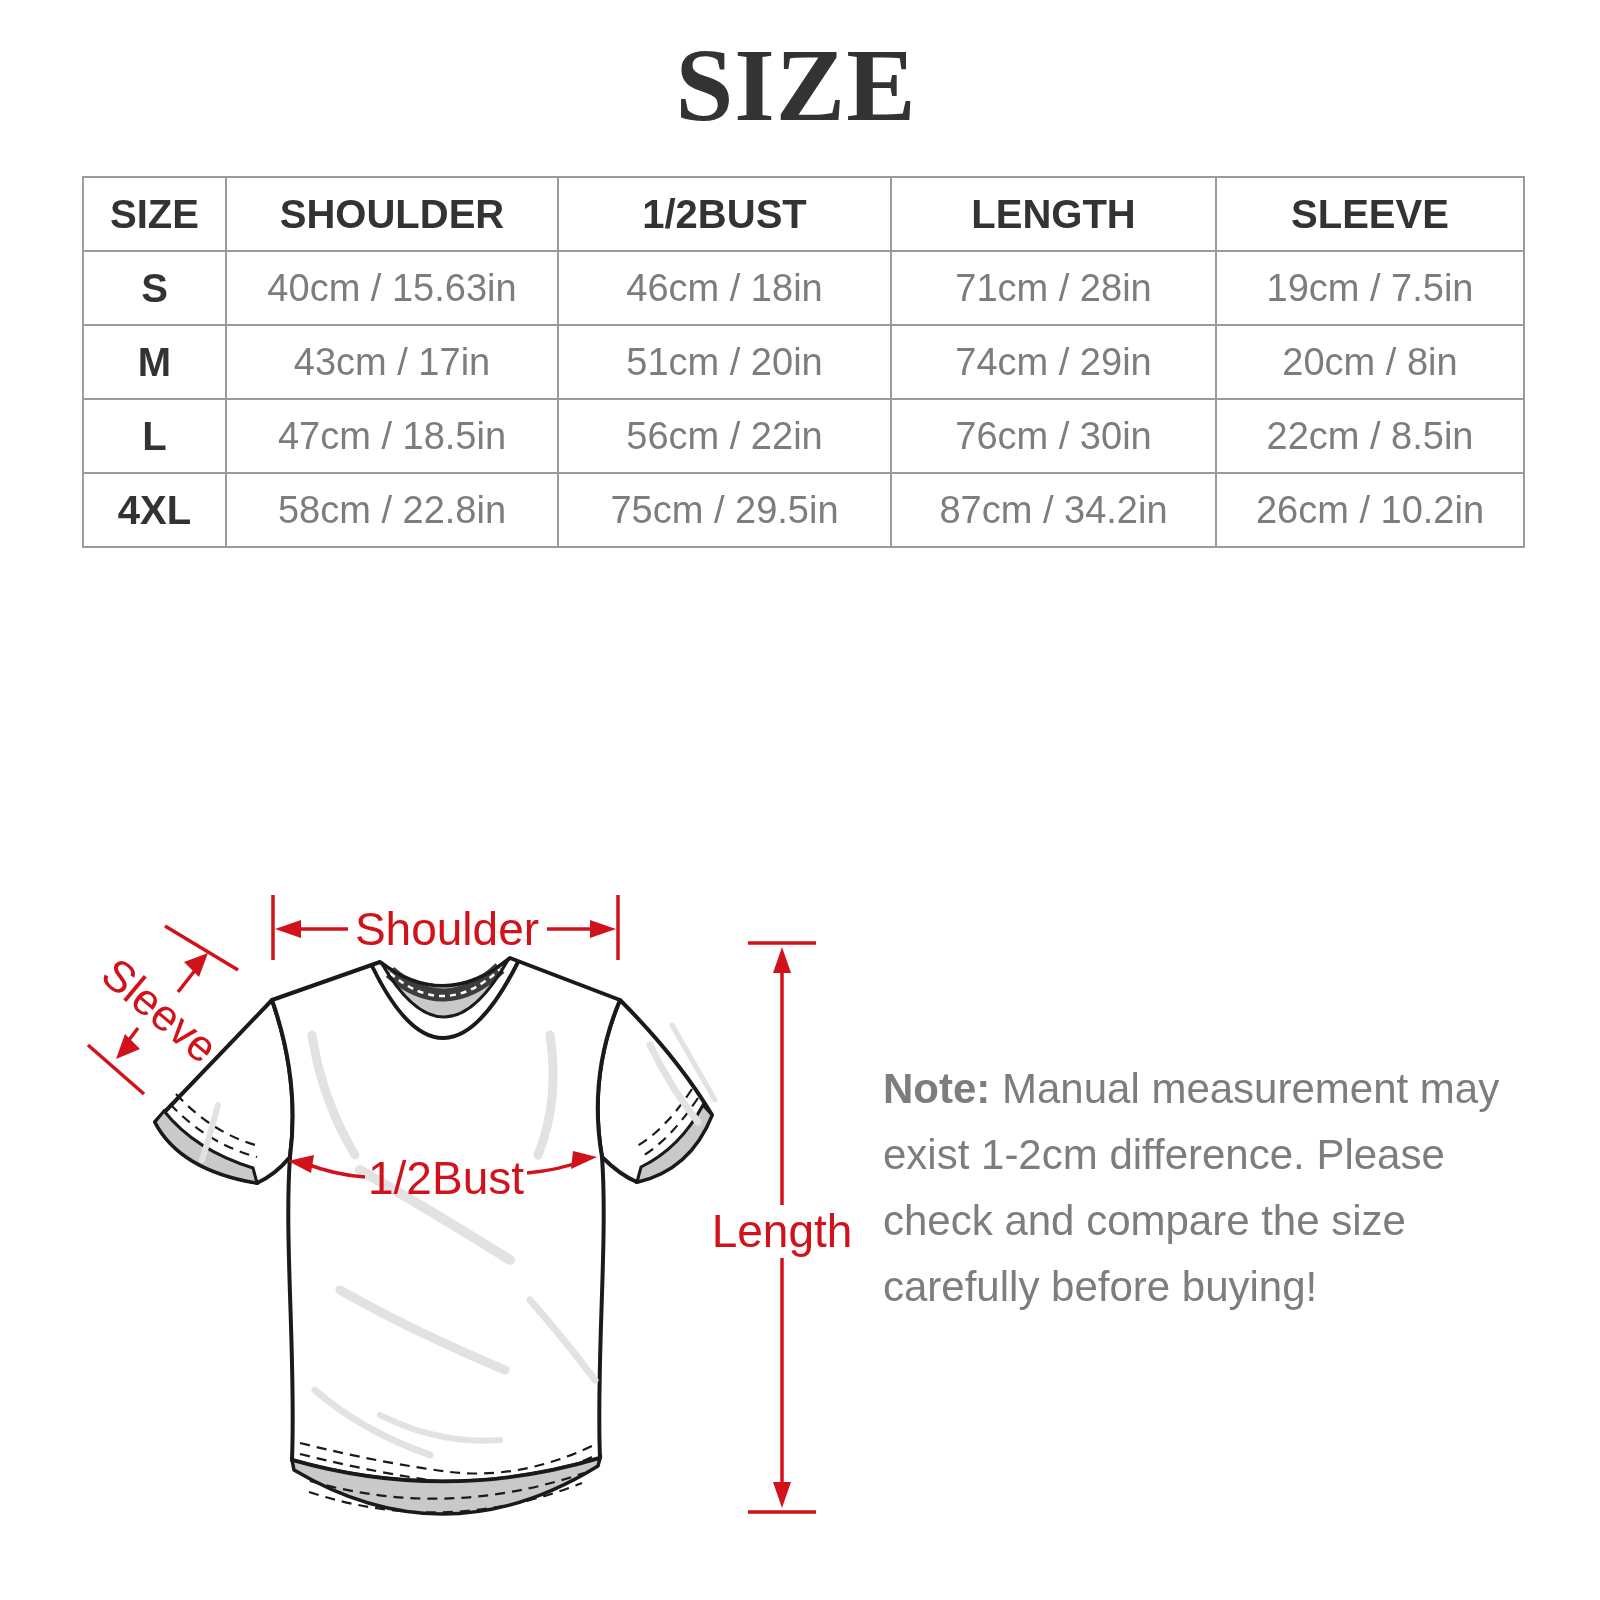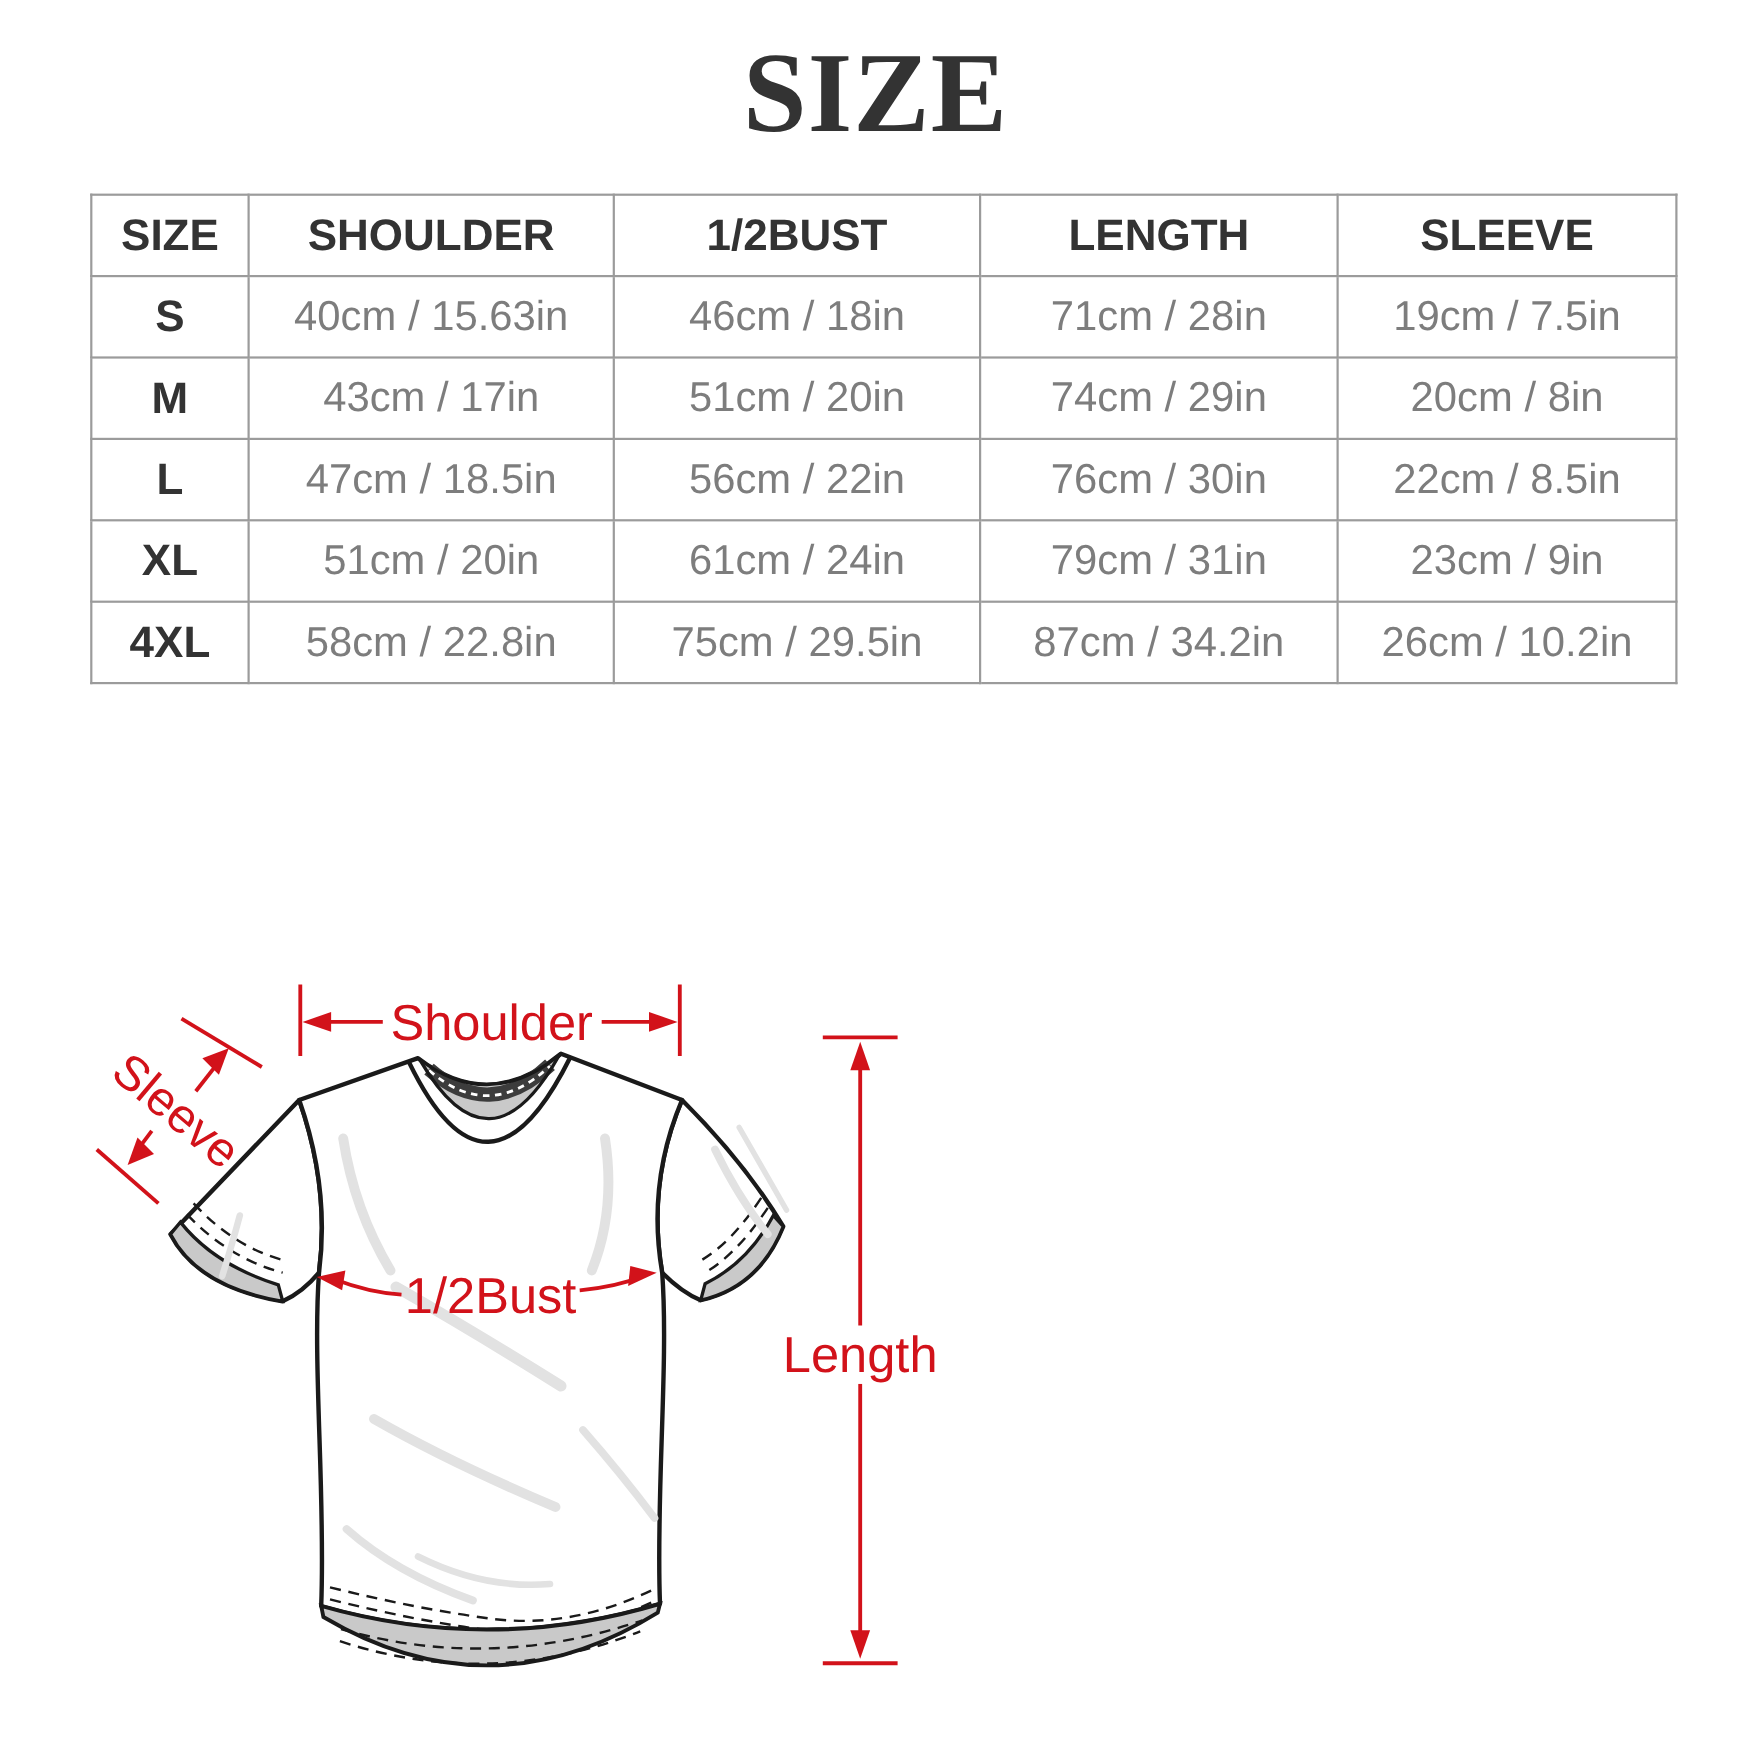--- a/index.html
+++ b/index.html
@@ -79,27 +79,20 @@
         <td class="val">51cm / 20in</td>
         <td class="val">74cm / 29in</td>
         <td class="val">20cm / 8in</td>
       </tr>
       <tr>
         <td class="size-label">L</td>
         <td class="val">47cm / 18.5in</td>
         <td class="val">56cm / 22in</td>
         <td class="val">76cm / 30in</td>
         <td class="val">22cm / 8.5in</td>
-      </tr>
-      <tr>
-        <td class="size-label">XL</td>
-        <td class="val">51cm / 20in</td>
-        <td class="val">61cm / 24in</td>
-        <td class="val">79cm / 31in</td>
-        <td class="val">23cm / 9in</td>
       </tr>
       <tr>
         <td class="size-label">4XL</td>
         <td class="val">58cm / 22.8in</td>
         <td class="val">75cm / 29.5in</td>
         <td class="val">87cm / 34.2in</td>
         <td class="val">26cm / 10.2in</td>
       </tr>
     </tbody>
   </table>
@@ -183,14 +176,17 @@
       <line class="ann-line" x1="688" y1="652" x2="756" y2="652"></line>
       <line class="ann-line" x1="722" y1="104" x2="722" y2="345"></line>
       <line class="ann-line" x1="722" y1="398" x2="722" y2="628"></line>
       <polygon class="ann-fill" points="722,87 713,113 731,113"></polygon>
       <polygon class="ann-fill" points="722,648 713,622 731,622"></polygon>
       <rect x="664" y="346" width="118" height="52" fill="#ffffff"></rect>
       <text class="ann-text" x="722" y="371" font-size="46" text-anchor="middle" dominant-baseline="central">Length</text>
     </g>
   </svg>
 
+  <div class="note-block">
+    <span class="note-label">Note:</span><span> Manual measurement may exist 1-2cm difference. Please check and compare the size carefully before buying!</span>
+  </div>
 
 </div>
 
 </body></html>

